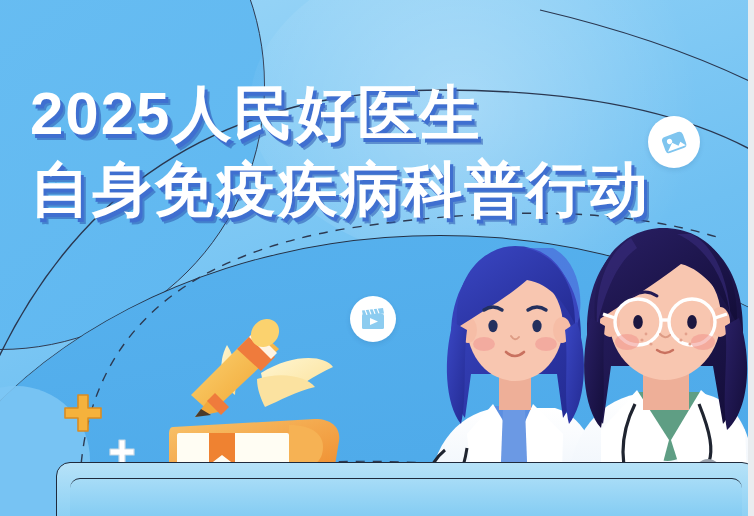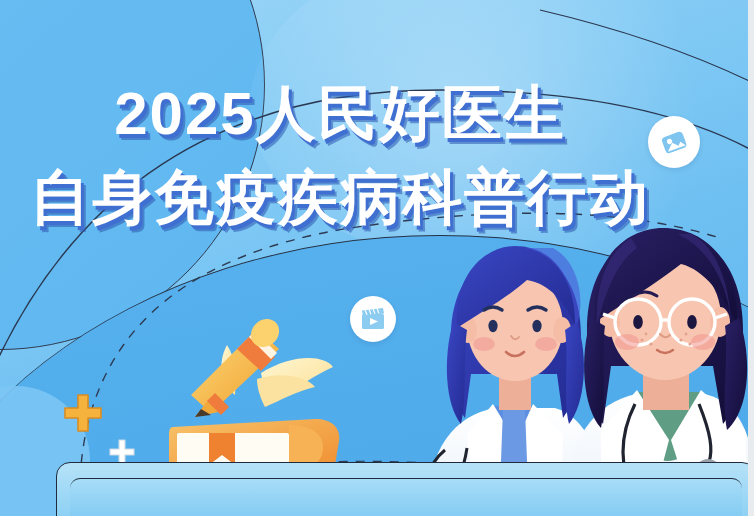--- a/index.html
+++ b/index.html
@@ -4,21 +4,20 @@
 <style>
   * { margin:0; padding:0; box-sizing:border-box; }
   html,body { width:754px; height:516px; overflow:hidden; background:#e9ecef; }
   body { font-family:"Liberation Sans", sans-serif; }
 
   #banner {
     position:relative;
     width:748px; height:516px;
     overflow:hidden;
     background:linear-gradient(160deg,#9ed7f7 0%,#86ccf5 28%,#6fc0f2 58%,#5bb4ee 100%);
-    text-align:center;
   }
   #right-strip{
     position:absolute; left:748px; top:0; width:6px; height:516px;
     background:#e9ecef;
   }
 
   
   .bg-circle-left{
     position:absolute; left:-265px; top:-180px;
     width:530px; height:530px; border-radius:50%;
@@ -60,21 +59,21 @@
   }
   .title-line{
     color:#ffffff;
     font-weight:800;
     letter-spacing:2px;
     line-height:1.06;
     white-space:nowrap;
     text-shadow: 3px 4px 0 #3f6fd0, 5px 6px 0 rgba(45,88,175,.55);
   }
   #title-line-1{ font-size:60px; }
-  #title-line-2{ font-size:60px; margin-top:20px; }
+  #title-line-2{ font-size:60px; margin-top:12px; }
 
   
   .badge{
     position:absolute; z-index:13;
     border-radius:50%;
     background:#ffffff;
     display:flex; align-items:center; justify-content:center;
     box-shadow:0 2px 5px rgba(30,70,120,.14);
   }
   #badge-image{ left:648px; top:116px; width:52px; height:52px; }

